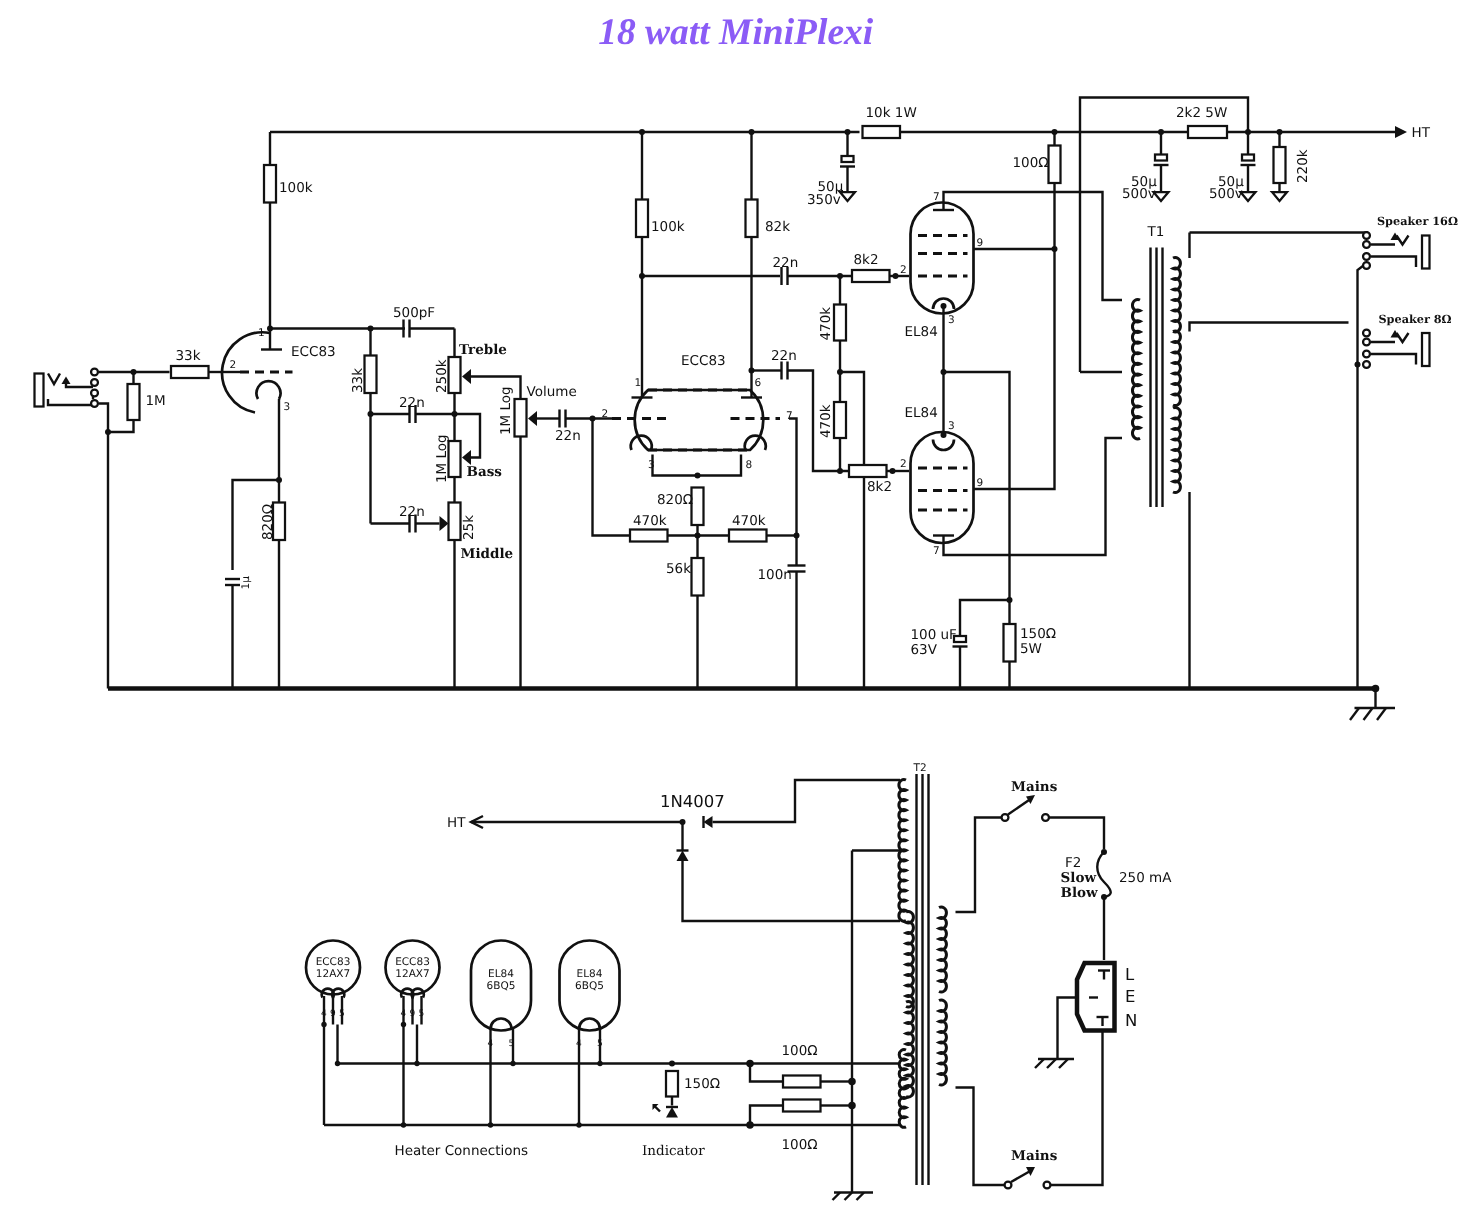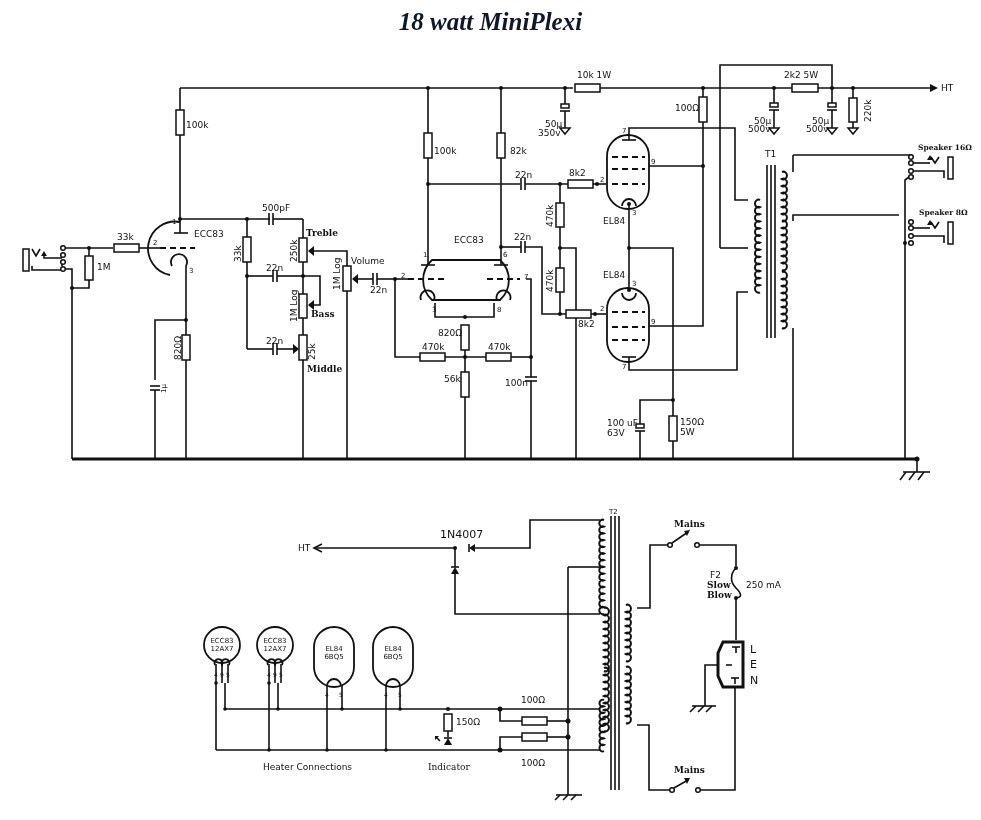--- a/index.html
+++ b/index.html
@@ -1,17 +1,17 @@
 <!DOCTYPE html>
 <html><head>
 <meta charset="utf-8">
 <style>
   html,body{margin:0;padding:0;background:#fff;}
   body{width:981px;height:820px;overflow:hidden;position:relative;font-family:"DejaVu Sans",sans-serif;}
-  #title{position:absolute;left:0;top:8px;width:100%;text-align:center;font-family:"Liberation Serif",serif;font-style:italic;font-weight:bold;font-size:25px;color:#0f172a;}
+  #title{position:absolute;left:0;top:8px;width:100%;text-align:center;font-family:"Liberation Serif",serif;font-style:italic;font-weight:bold;font-size:25px;color:#8b5cf6;}
   svg{position:absolute;left:0;top:0;}
   .w{stroke:#111;stroke-width:1.6;fill:none;}
   .wb{stroke:#111;stroke-width:3;fill:none;}
   .r{stroke:#111;stroke-width:1.5;fill:#fff;}
   .tube{stroke:#111;stroke-width:1.8;fill:none;}
   .dash{stroke:#111;stroke-width:2;stroke-dasharray:6,4;fill:none;}
   .dot{fill:#111;}
   .lbl{font-family:"DejaVu Sans",sans-serif;font-size:9px;fill:#111;}
   .lbls{font-family:"DejaVu Sans",sans-serif;font-size:7px;fill:#111;}
   .lblser{font-family:"DejaVu Serif",serif;font-size:9px;fill:#111;font-weight:bold;}

